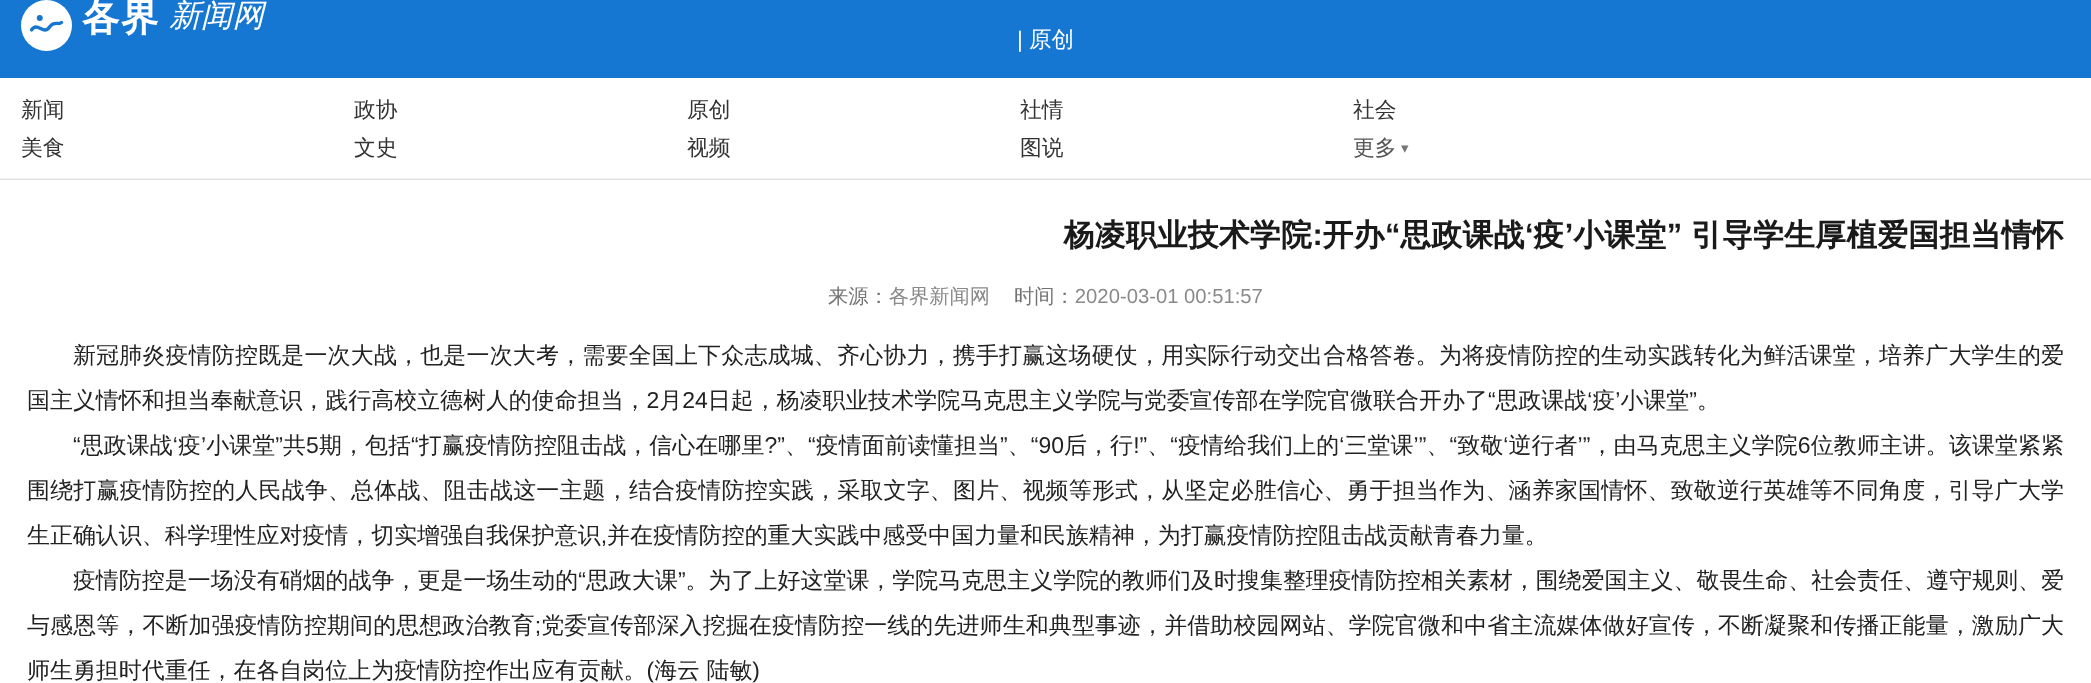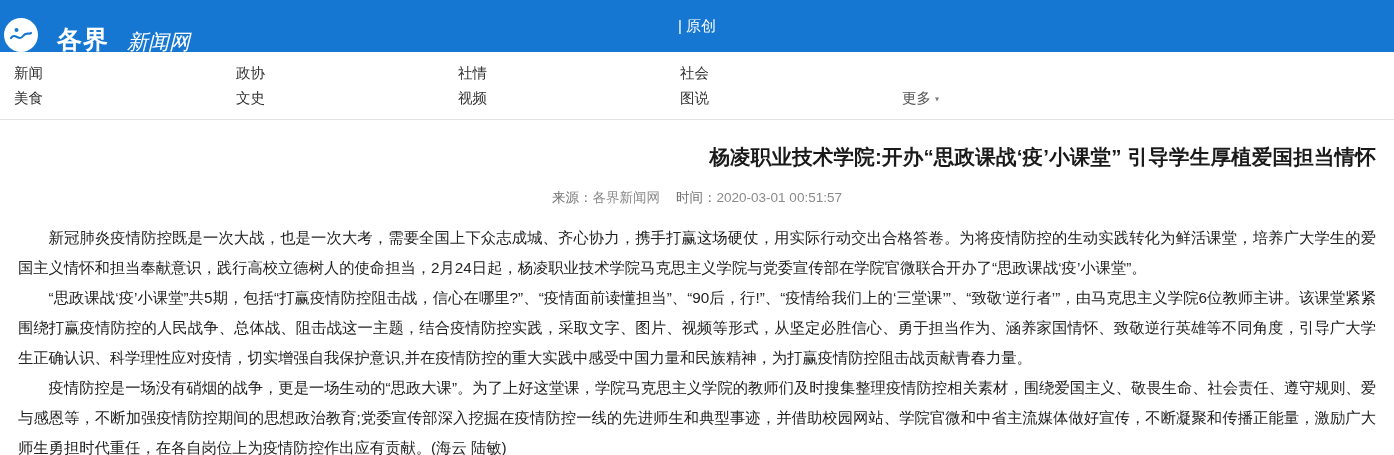--- a/index.html
+++ b/index.html
@@ -18,24 +18,23 @@
   
   .topbar {
     position: relative;
     height: 52px;
     background: #1677d2;
     display: flex;
     align-items: center;
   }
   .brand {
     display: flex;
-    align-items: flex-end;
-    padding-left: 4px;
+    align-items: flex-start;
+    padding-left: 14px;
     height: 100%;
-    gap: 12px;
   }
   .brand-logo {
     width: 34px;
     height: 34px;
     border-radius: 50%;
     background: #ffffff;
     display: flex;
     align-items: center;
     justify-content: center;
     margin-right: 7px;
@@ -69,21 +68,20 @@
 
   
   .nav {
     padding: 10px 0 6px 0;
     border-bottom: 1px solid #e2e2e2;
     background: #fff;
   }
   .nav-row {
     display: flex;
     padding: 0 14px;
-    font-family: Liberation Mono, monospace;
   }
   .nav-cell {
     width: 222px;
     font-size: 14.5px;
     color: #333;
     line-height: 25px;
     white-space: nowrap;
   }
   .nav-cell.more {
     color: #555;
@@ -149,20 +147,21 @@
   </div>
   <div class="topbar-center">
     <span>| 原创</span>
   </div>
 </div>
 
 <div class="nav">
   <div class="nav-row">
     <div class="nav-cell">新闻</div>
     <div class="nav-cell">政协</div>
+    <div class="nav-cell">原创</div>
     <div class="nav-cell">社情</div>
     <div class="nav-cell">社会</div>
   </div>
   <div class="nav-row">
     <div class="nav-cell">美食</div>
     <div class="nav-cell">文史</div>
     <div class="nav-cell">视频</div>
     <div class="nav-cell">图说</div>
     <div class="nav-cell more">
       <span>更多</span><span class="chev">▾</span>

